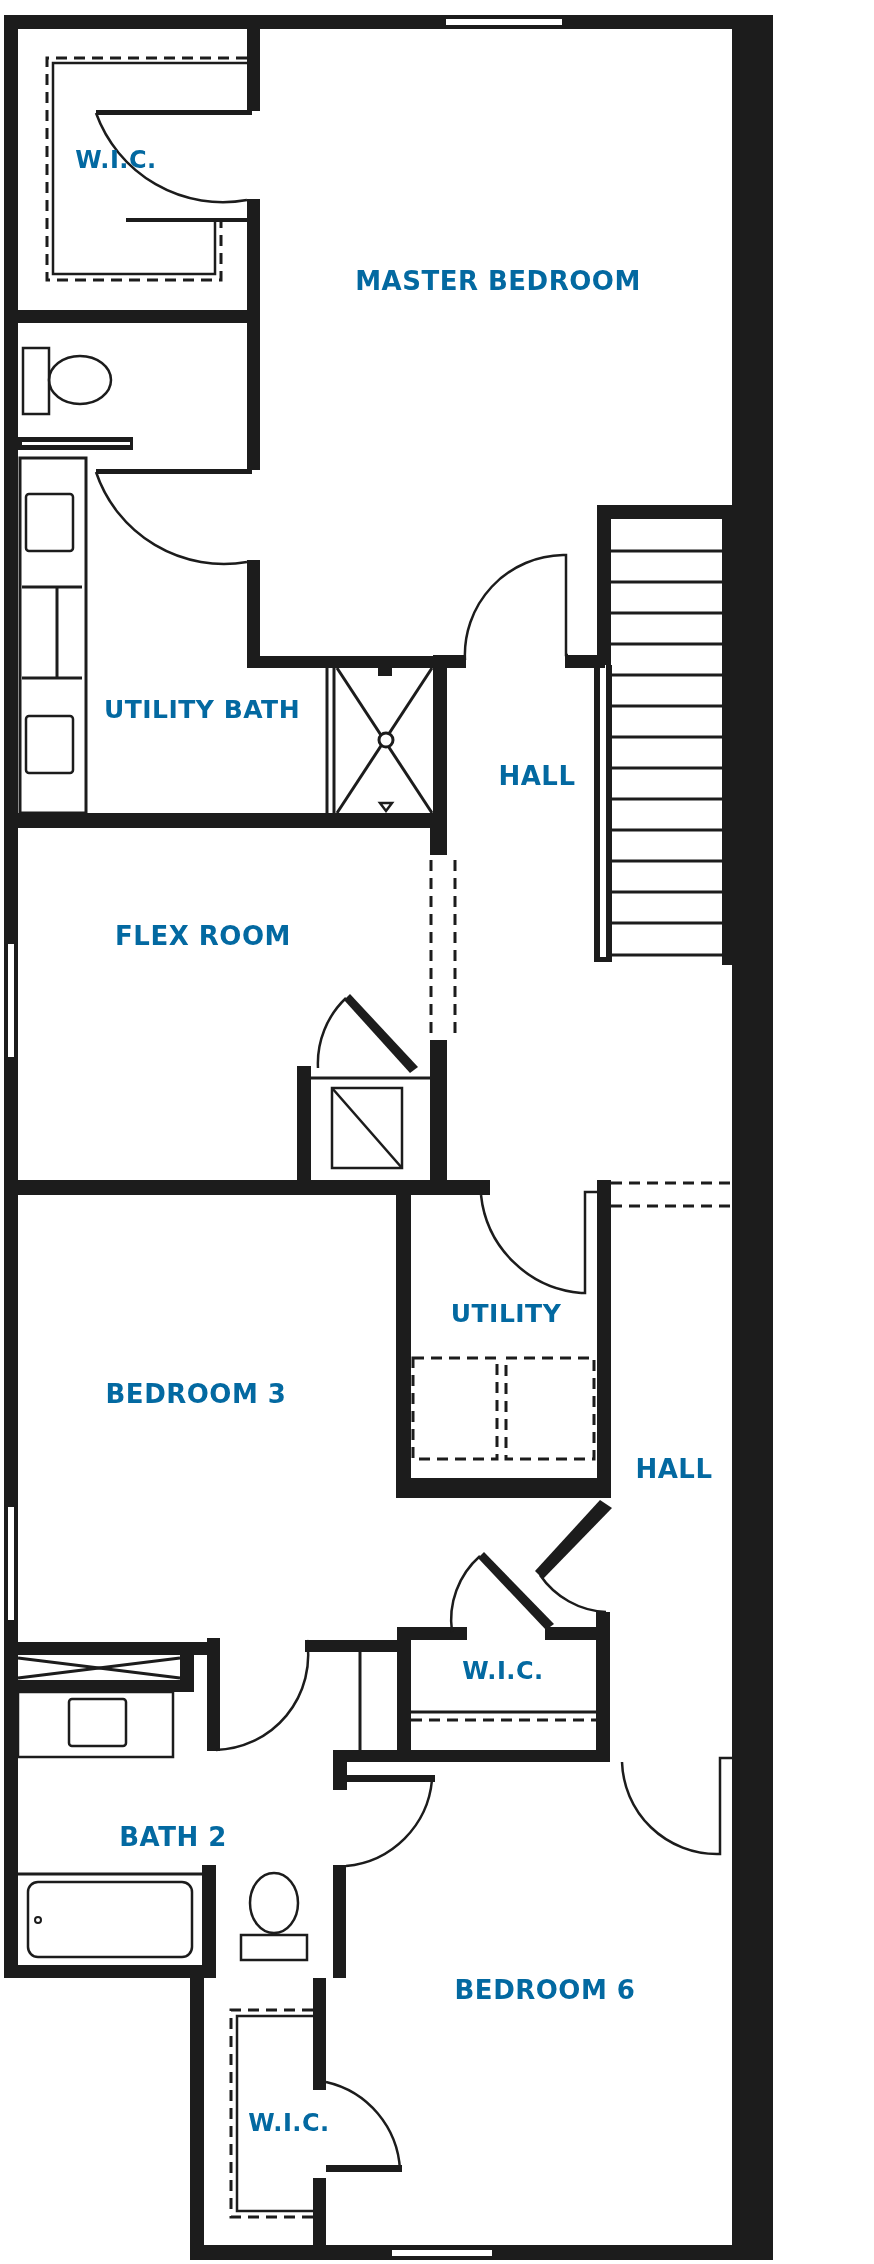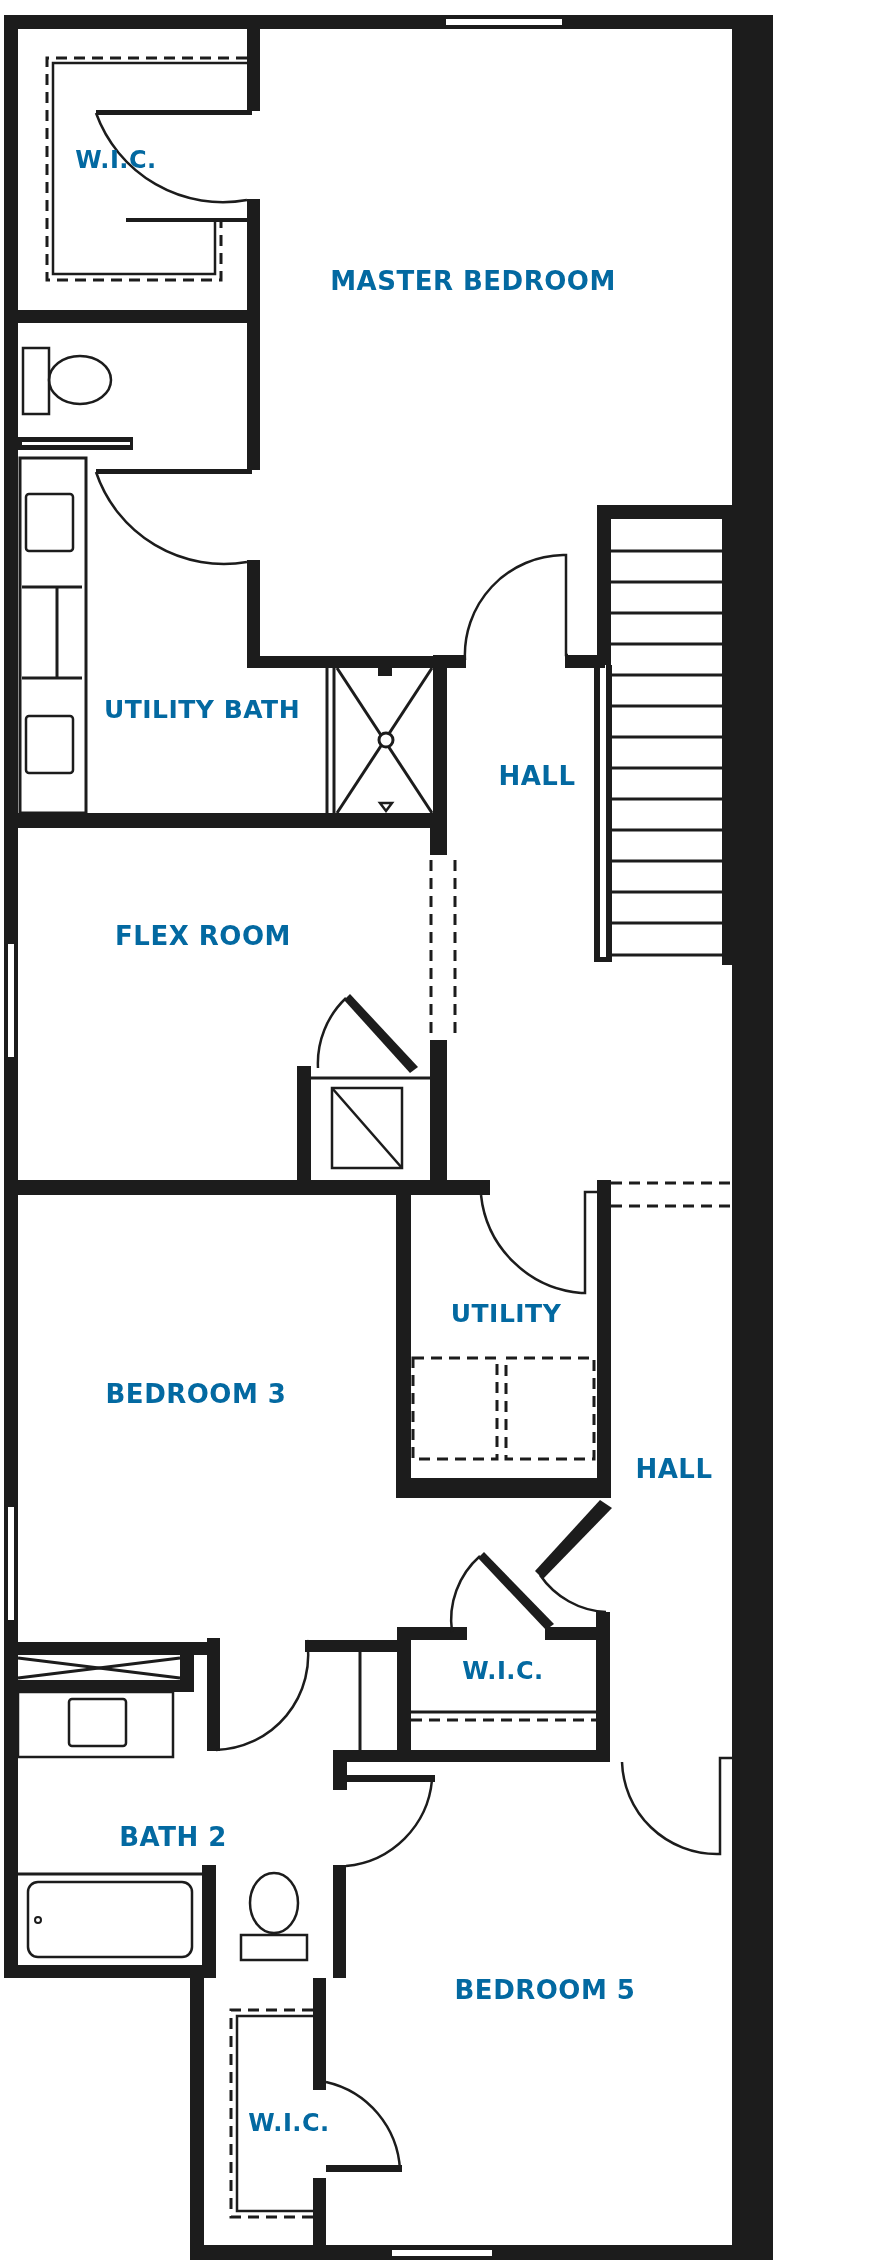--- a/index.html
+++ b/index.html
@@ -186,23 +186,23 @@
     <polyline class="thin" points="313,2016 237,2016 237,2211 313,2211"></polyline>
     <polyline class="dash" points="313,2010 231,2010 231,2217 313,2217"></polyline>
     <path class="thin" d="M326,2082 A95,95 0 0 1 400,2170"></path>
     <rect class="w" x="326" y="2165" width="76" height="7"></rect>
     <path class="thin" d="M622,1762 A95,95 0 0 0 717,1854"></path>
     <polyline class="thin" points="717,1854 720,1854 720,1758 732,1758"></polyline>
   </g>
 </svg>
 
 <div class="label" style="left:116px;top:160px;font-size:24px;">W.I.C.</div>
-<div class="label" style="left:473px;top:281px;">MASTER BEDROOM</div>
+<div class="label" style="left:498px;top:281px;">MASTER BEDROOM</div>
 <div class="label" style="left:202px;top:709px;font-size:25px;">UTILITY BATH</div>
 <div class="label" style="left:537px;top:776px;">HALL</div>
 <div class="label" style="left:203px;top:936px;">FLEX ROOM</div>
 <div class="label" style="left:506px;top:1313px;font-size:25px;">UTILITY</div>
 <div class="label" style="left:196px;top:1394px;">BEDROOM 3</div>
 <div class="label" style="left:674px;top:1469px;">HALL</div>
 <div class="label" style="left:503px;top:1671px;font-size:24px;">W.I.C.</div>
 <div class="label" style="left:173px;top:1837px;">BATH 2</div>
-<div class="label" style="left:545px;top:1990px;">BEDROOM 5</div>
+<div class="label" style="left:545px;top:1990px;">BEDROOM 6</div>
 <div class="label" style="left:289px;top:2123px;font-size:24px;">W.I.C.</div>
 
 </body></html>

